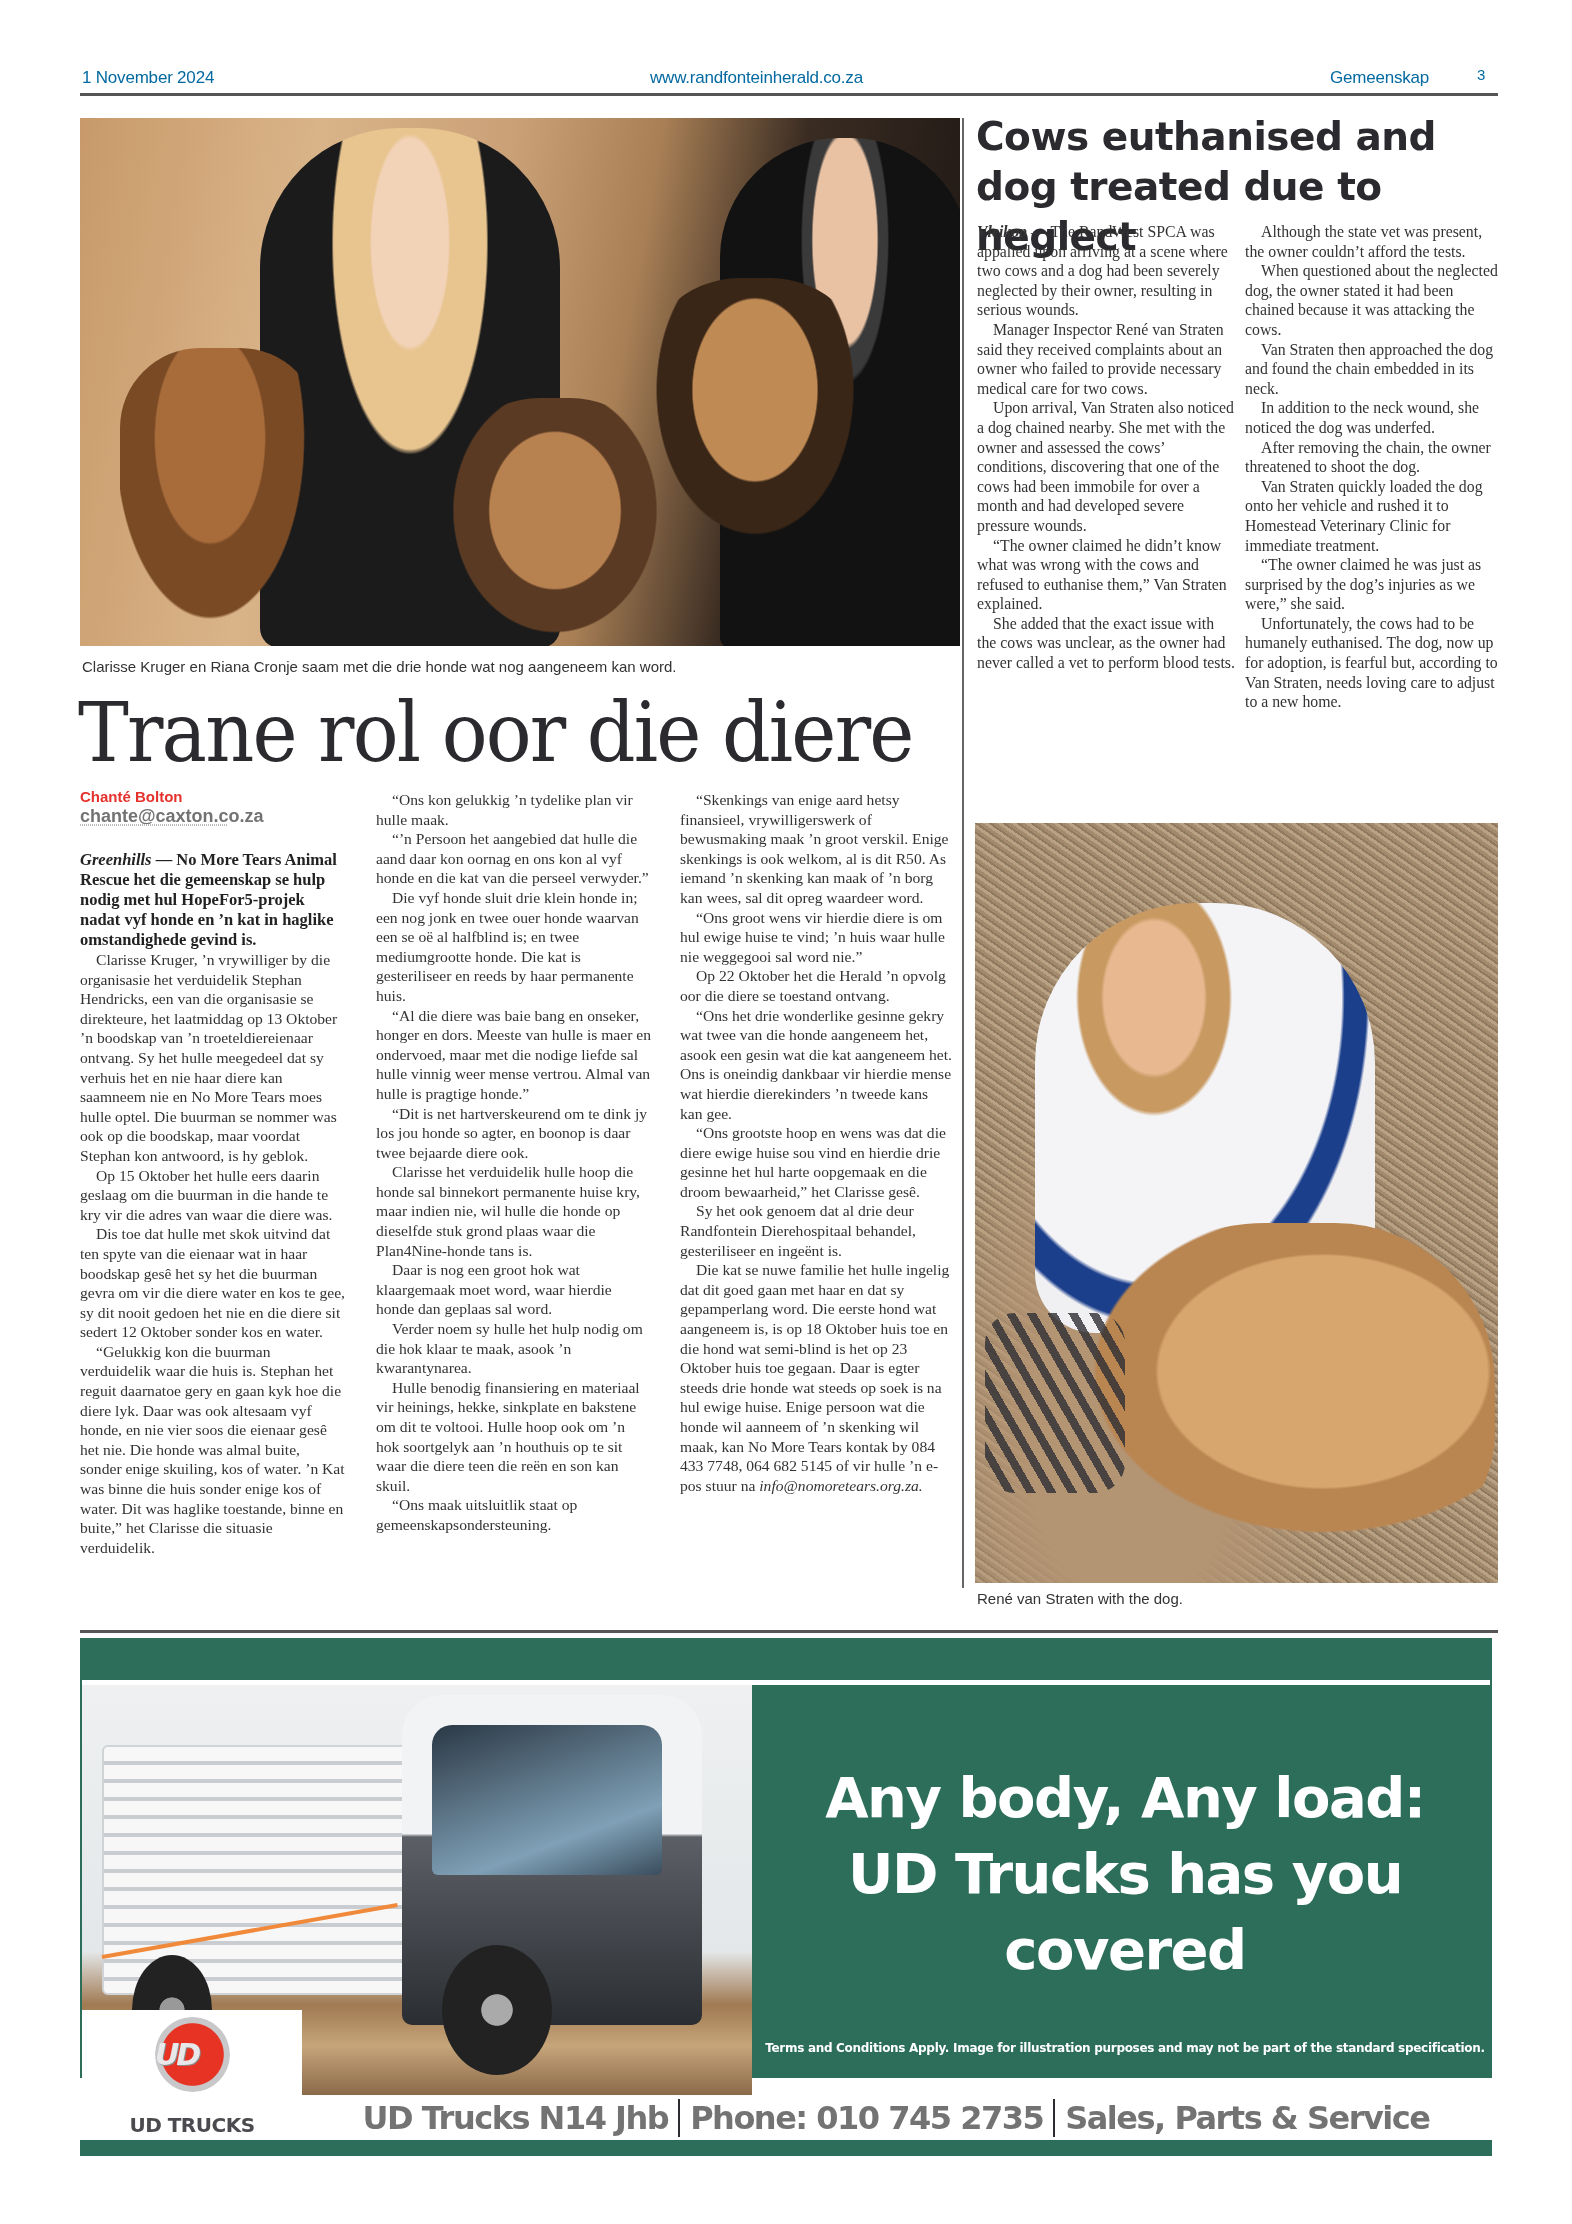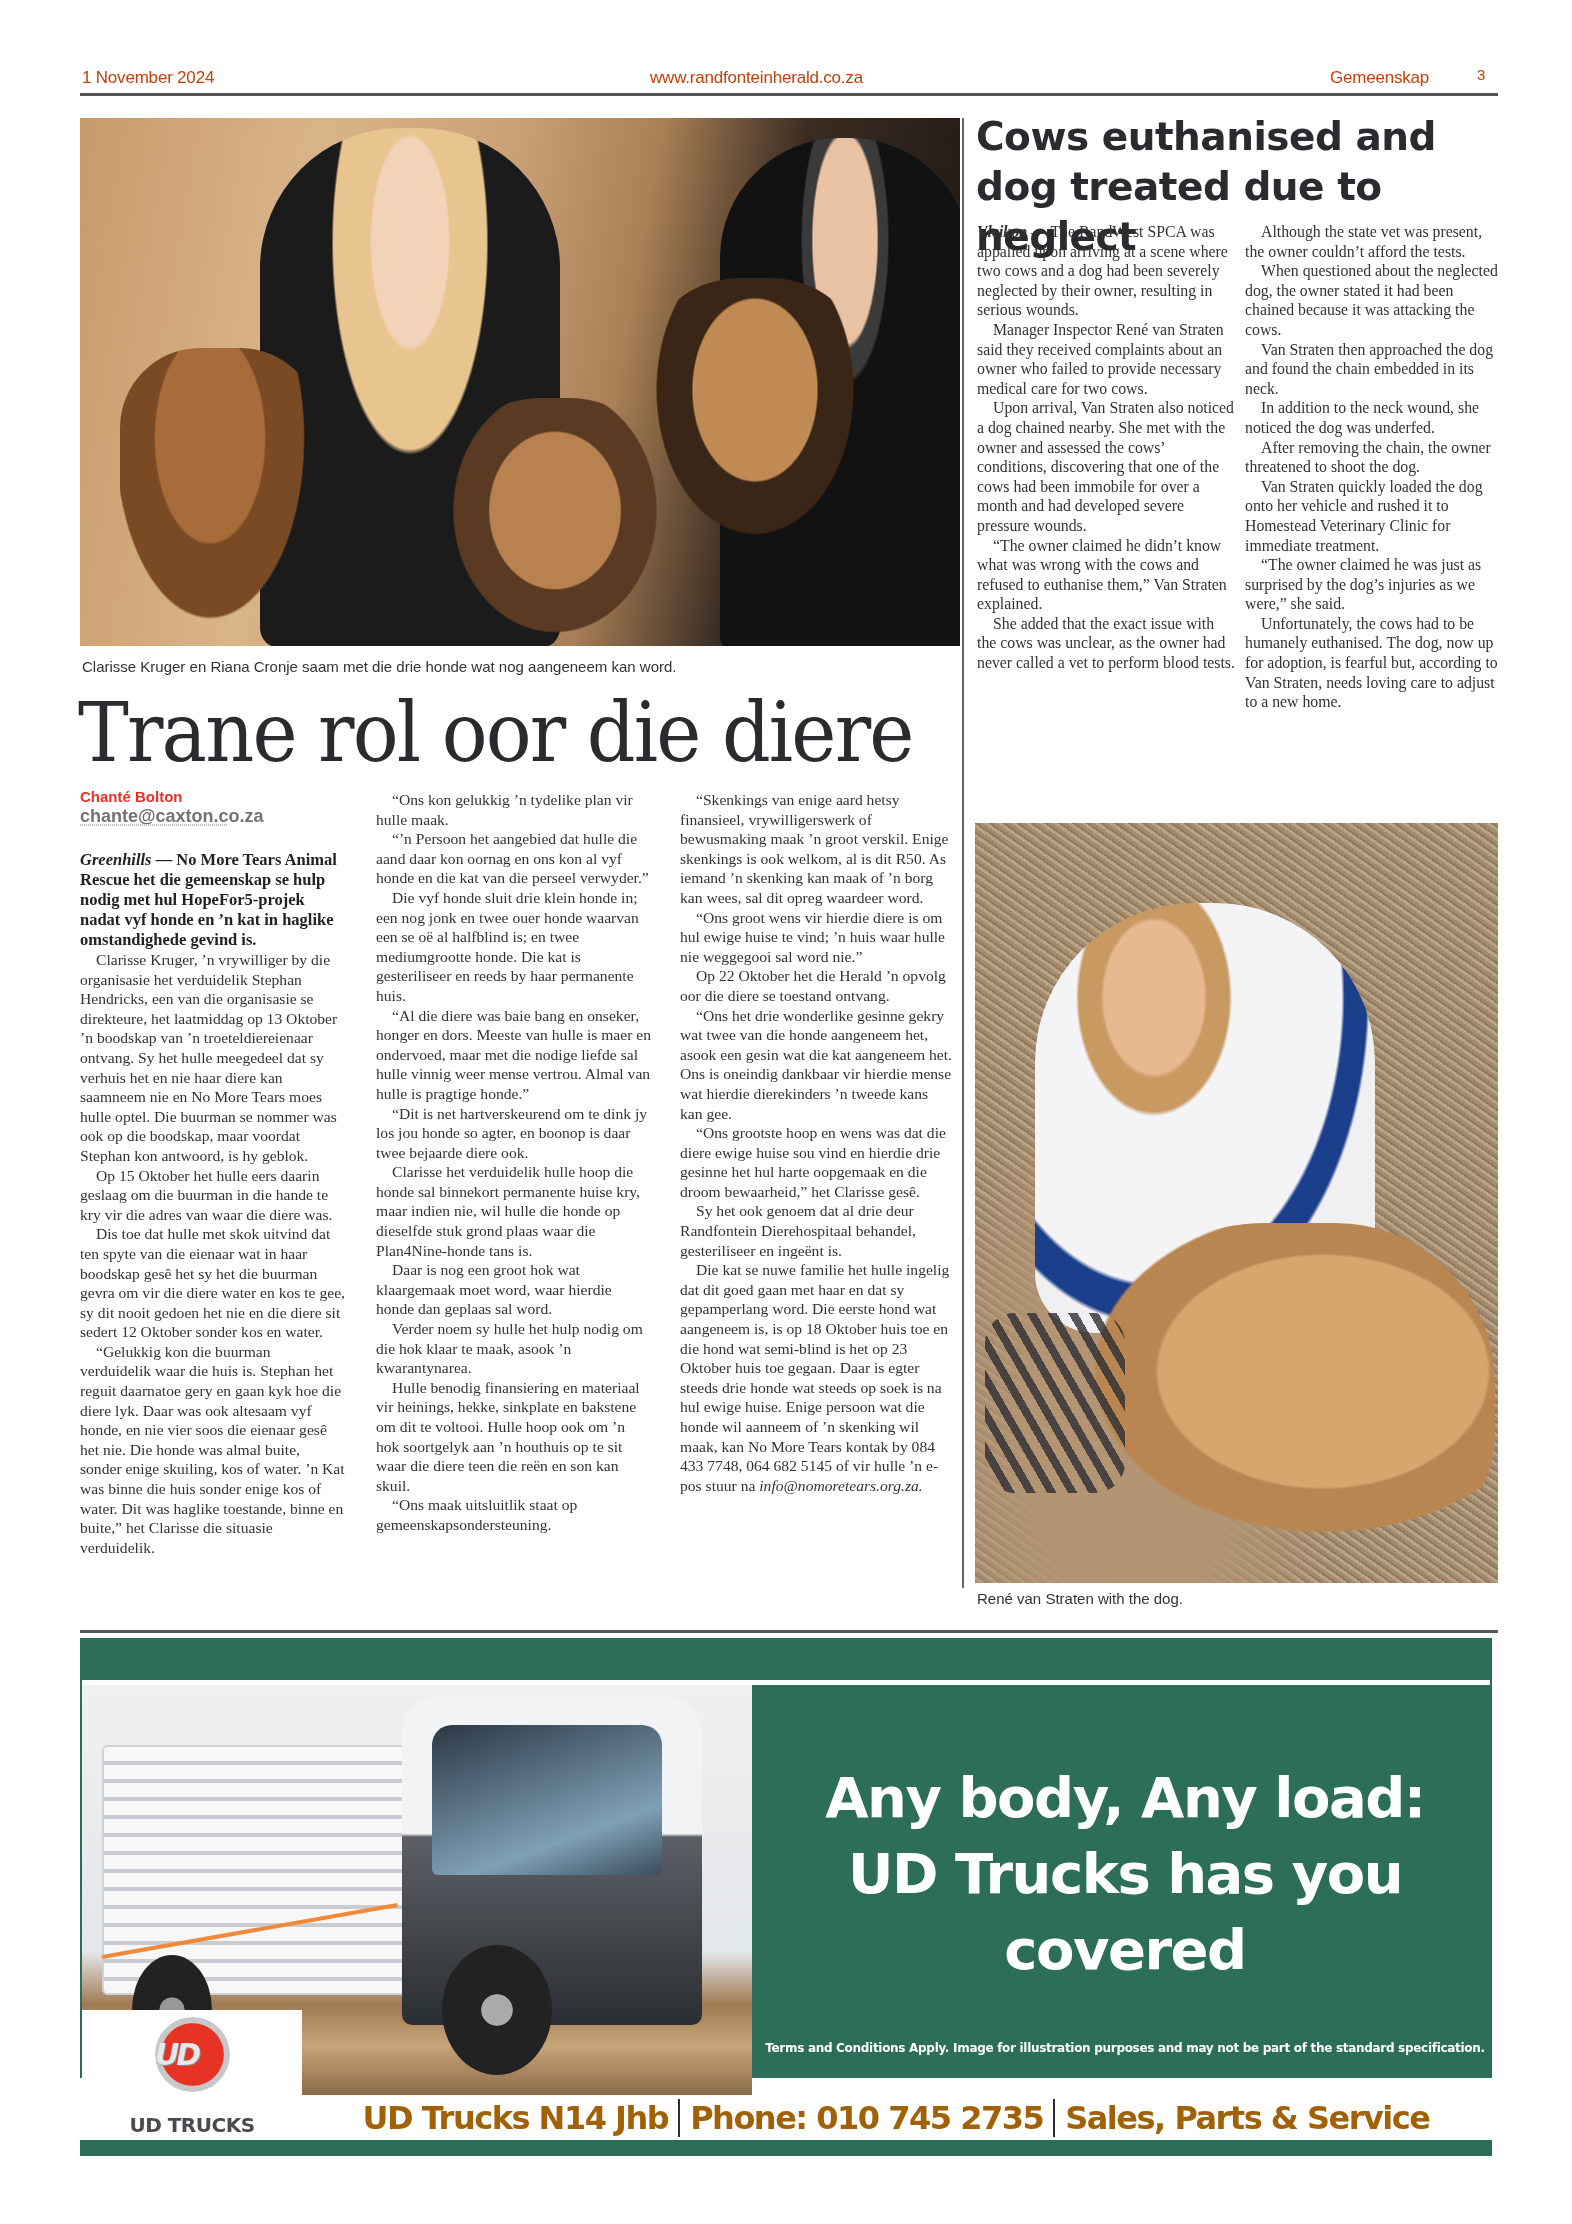--- a/index.html
+++ b/index.html
@@ -2,21 +2,21 @@
 <html><head>
   <meta charset="utf-8">
   <style>
     * { box-sizing: border-box; margin: 0; padding: 0; }
     body {
       width: 1572px; height: 2224px; background: #ffffff; position: relative;
       font-family: "Liberation Serif", serif; color: #2a2a2a; overflow: hidden;
     }
     .abs { position: absolute; }
     
-    .hdr-text { font-family: "Liberation Sans", sans-serif; font-size: 17px; color: #c2410c; top: 68px; letter-spacing: -0.2px; }
+    .hdr-text { font-family: "Liberation Sans", sans-serif; font-size: 17px; color: #0369a1; top: 68px; letter-spacing: -0.2px; }
     .hdr-rule { left: 80px; top: 93px; width: 1418px; height: 3px; background: #555; }
 
     
     .photo1 { left: 80px; top: 118px; width: 880px; height: 528px; overflow: hidden;
       background: linear-gradient(100deg, #c89a6a 0%, #d9b489 25%, #caa077 45%, #a98056 60%, #3a2c22 75%, #1a1412 100%); }
     .p1-woman1 { left: 180px; top: 10px; width: 300px; height: 520px; border-radius: 140px 140px 20px 20px;
       background: radial-gradient(ellipse at 50% 22%, #f2d3b8 0 18%, #e8c48f 19% 36%, #1b1b1b 37% 100%); }
     .p1-woman2 { left: 640px; top: 20px; width: 250px; height: 510px; border-radius: 120px 120px 10px 10px;
       background: radial-gradient(ellipse at 50% 20%, #e9c2a4 0 18%, #3a3a3a 19% 24%, #121212 25% 100%); }
     .p1-dog1 { left: 40px; top: 230px; width: 200px; height: 300px; border-radius: 80px;
@@ -88,21 +88,21 @@
       background: radial-gradient(circle, #e63323 0 58%, #c8c8ca 60% 70%, #f0f0f0 72%);
       display: flex; align-items: center; justify-content: flex-start; }
     .ud-logo-text-in { font-family: "DejaVu Sans", sans-serif; font-weight: bold; font-style: italic; font-size: 30px; color: #e8e8ea; letter-spacing: -3px; text-shadow: 1px 1px 0 #888; }
     .ud-logo-word { left: 92px; top: 2113px; width: 200px; text-align: center; font-family: "DejaVu Sans", sans-serif; font-weight: bold; font-size: 20px; color: #4a4a4f; letter-spacing: -0.5px; }
     .ad-headline { left: 760px; top: 1760px; width: 730px; text-align: center; font-family: "DejaVu Sans", sans-serif;
       font-weight: bold; font-size: 56px; line-height: 76px; color: #ffffff; letter-spacing: -1.5px; }
     .ad-terms { left: 760px; top: 2041px; width: 730px; text-align: center; font-family: "DejaVu Sans", sans-serif;
       font-weight: bold; font-size: 12px; color: #ffffff; letter-spacing: -0.3px; }
     .ad-contact-bar { left: 302px; top: 2096px; width: 1188px; height: 44px; background: #ffffff; }
     .ad-contact { left: 302px; top: 2096px; width: 1188px; height: 44px; display: flex; align-items: center; justify-content: center;
-      font-family: "DejaVu Sans", sans-serif; font-weight: bold; font-size: 32px; color: #a16207; letter-spacing: -1.5px; white-space: nowrap; }
+      font-family: "DejaVu Sans", sans-serif; font-weight: bold; font-size: 32px; color: #737373; letter-spacing: -1.5px; white-space: nowrap; }
     .ad-contact .sep { display: inline-block; width: 2px; height: 38px; background: #2b2b30; margin: 0 10px; }
     .ad-bottom-strip { left: 80px; top: 2140px; width: 1412px; height: 16px; background: #2d6e5a; }
   </style>
 </head>
 <body>
 
 <div class="abs hdr-text" style="left:82px;">1 November 2024</div>
 <div class="abs hdr-text" style="left:650px;">www.randfonteinherald.co.za</div>
 <div class="abs hdr-text" style="left:1330px;">Gemeenskap</div>
 <div class="abs hdr-text" style="left:1477px; top:66px; font-size:15px;">3</div>

